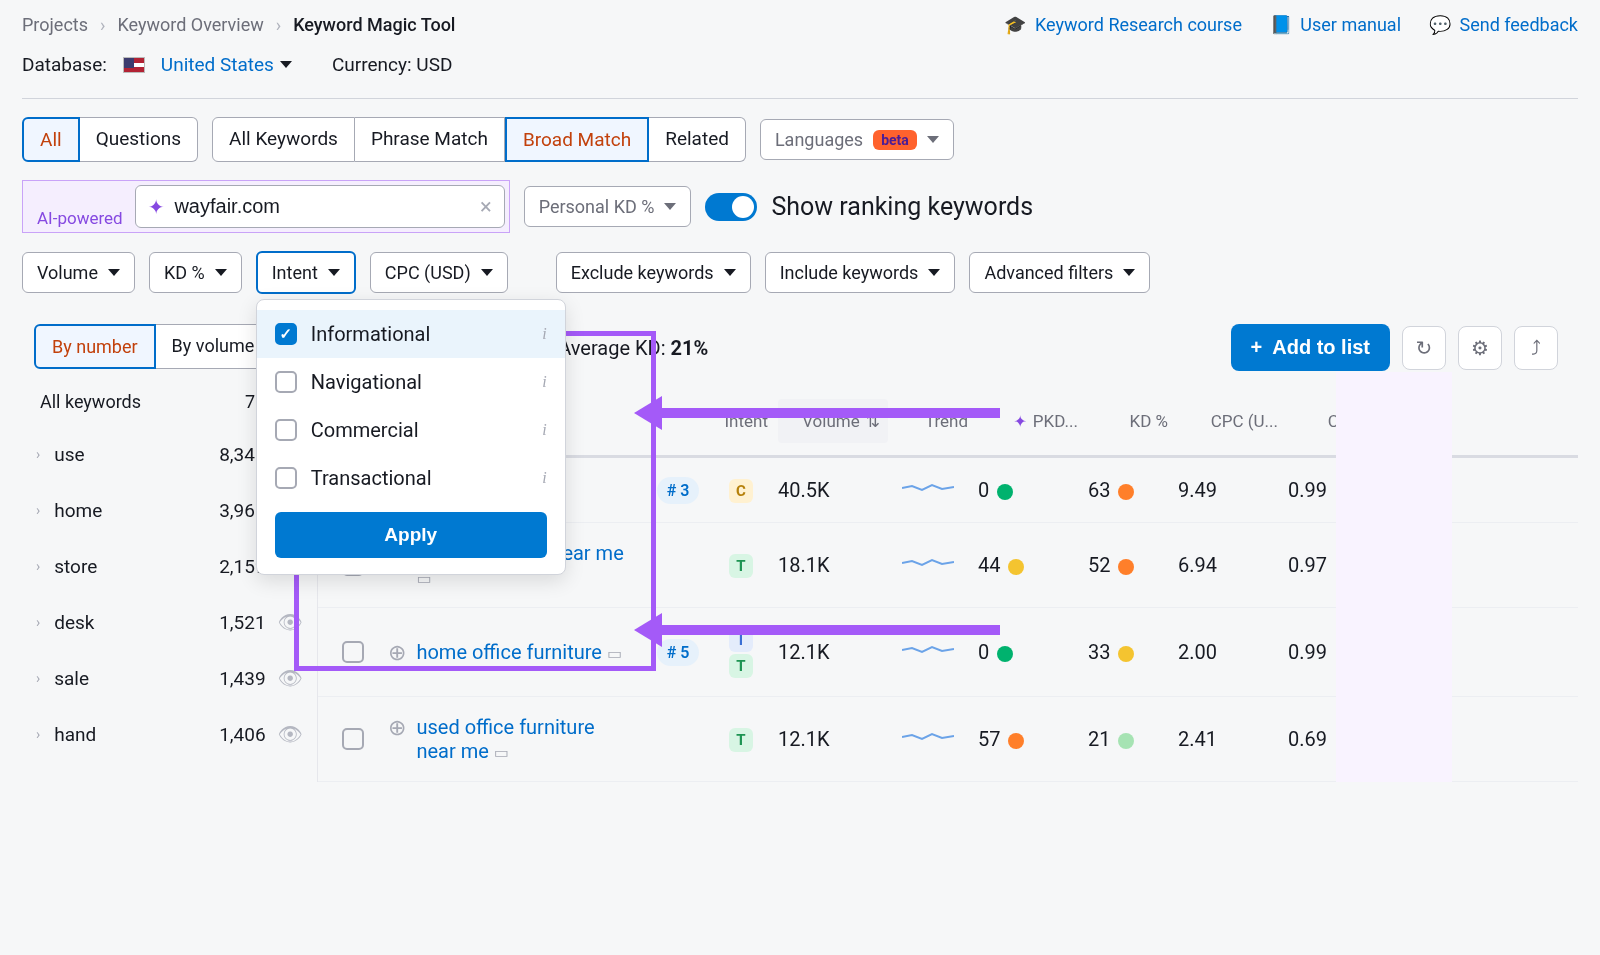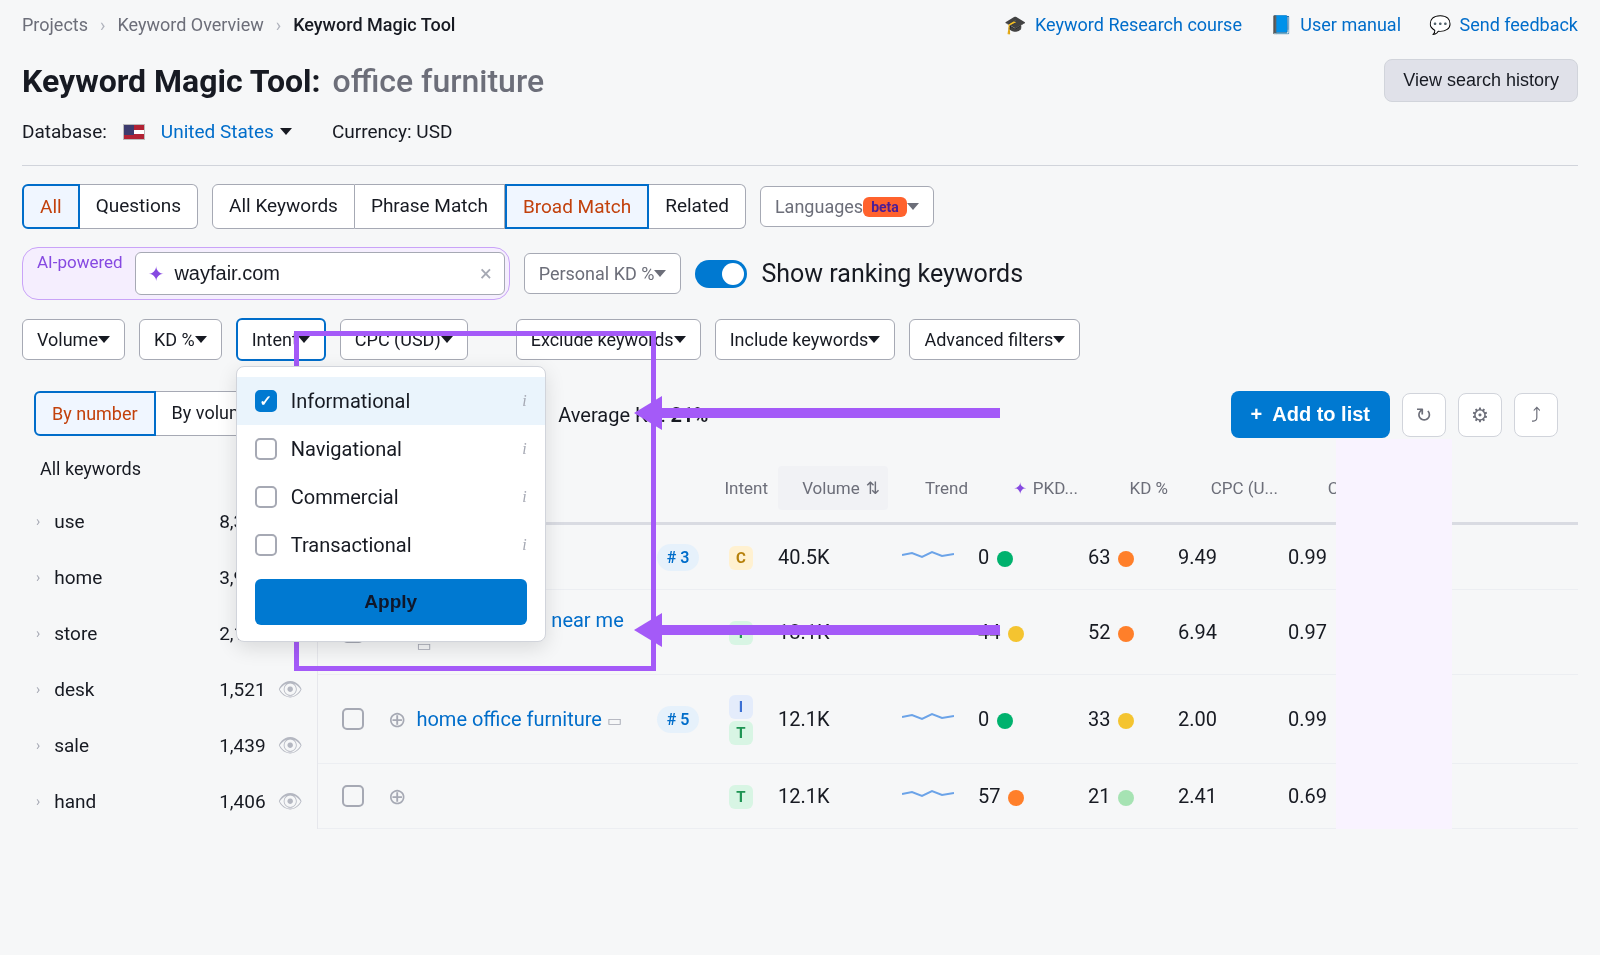--- a/index.html
+++ b/index.html
@@ -30,48 +30,48 @@
 .filters { padding: 18px 22px 0 22px; }
 .row { display: flex; gap: 14px; align-items: center; margin-bottom: 18px; flex-wrap: wrap; }
 
 .seg { display: flex; }
 .seg .seg-btn { border: 1px solid #a6a9b4; padding: 9px 16px; background: #fff; font-size: 19px; cursor: pointer; }
 .seg .seg-btn:first-child { border-radius: 6px 0 0 6px; }
 .seg .seg-btn:last-child { border-radius: 0 6px 6px 0; border-left: none; }
 .seg .seg-btn + .seg-btn { border-left: none; }
 .seg .seg-btn.active { border: 2px solid #006dca; color: #c2410c; background: #f0f6ff; z-index: 1; position: relative; }
 
-.pill-ai { display: inline-flex; align-items: flex-start; gap: 12px; background: #f5eefe; border: 1px solid #c9a3f8; border-radius: 16px; padding: 4px 4px 4px 14px; }
+.pill-ai { display: inline-flex; align-items: flex-end; gap: 12px; background: #f5eefe; border: 1px solid #c9a3f8; border-radius: 0; padding: 4px 4px 4px 14px; }
 .pill-ai .ai-label { color: #8649e1; font-size: 17px; }
 .domain-input { width: 370px; display: flex; align-items: center; background: #fff; border: 1px solid #a6a9b4; border-radius: 6px; padding: 8px 12px; gap: 10px; }
 .domain-input .star { color: #8649e1; font-size: 20px; }
 .domain-input input { border: none; outline: none; font-size: 20px; flex: 1; color: #171a22; }
 .domain-input .clear { color: #a6a9b4; font-size: 22px; cursor: pointer; }
 
-.dd { display: inline-flex; align-items: center; border: 1px solid #a6a9b4; background: #fff; border-radius: 6px; padding: 9px 14px; font-size: 18px; color: #6c6e79; cursor: pointer; }
+.dd { display: inline-flex; align-items: center; gap: 10px; border: 1px solid #a6a9b4; background: #fff; border-radius: 6px; padding: 9px 14px; font-size: 18px; color: #6c6e79; cursor: pointer; }
 .dd.txt-dark { color: #171a22; }
 .dd.open { border: 2px solid #006dca; color: #171a22; }
 .chev { width: 0; height: 0; border-left: 6px solid transparent; border-right: 6px solid transparent; border-top: 7px solid #6c6e79; }
 .chev.dark { border-top-color: #171a22; }
 
 .toggle { width: 52px; height: 28px; background: #0079d1; border-radius: 20px; position: relative; cursor: pointer; }
 .toggle::after { content: ""; position: absolute; right: 3px; top: 3px; width: 22px; height: 22px; background: #fff; border-radius: 50%; }
 .toggle-label { font-size: 25px; }
 
 .badge-beta { background: #ff622d; color: #4c1d95; font-size: 14px; font-weight: 700; border-radius: 6px; padding: 2px 8px; }
 
 
 .intent-wrap { position: relative; }
 .intent-pop { position: absolute; top: 48px; left: 0; width: 310px; background: #fff; border: 1px solid #d1d4db; border-radius: 8px; box-shadow: 0 6px 20px rgba(0,0,0,0.12); z-index: 50; padding: 10px 0 16px 0; }
 .intent-pop .opt { display: flex; align-items: center; gap: 14px; padding: 12px 18px; font-size: 20px; cursor: pointer; }
 .intent-pop .opt.sel { background: #eaf4fc; }
 .intent-pop .ck { width: 22px; height: 22px; border: 2px solid #a6a9b4; border-radius: 5px; display: inline-flex; align-items: center; justify-content: center; }
 .intent-pop .ck.on { background: #0079d1; border-color: #0079d1; color: #fff; font-size: 15px; font-weight: 700; }
 .intent-pop .info { margin-left: auto; color: #a6a9b4; font-size: 16px; font-style: italic; font-family: serif; }
-.intent-pop .apply { margin: 10px 18px 0 18px; background: #0079d1; color: #0f172a; border: none; border-radius: 6px; font-size: 19px; font-weight: 600; padding: 12px 0; width: calc(100% - 36px); cursor: pointer; }
+.intent-pop .apply { margin: 10px 18px 0 18px; background: #0079d1; color: #ffffff; border: none; border-radius: 6px; font-size: 19px; font-weight: 600; padding: 12px 0; width: calc(100% - 36px); cursor: pointer; }
 
 
 .hl-rect { position: absolute; border: 5px solid #a45af8; z-index: 40; pointer-events: none; }
 .arrow-h { position: absolute; height: 10px; background: #a45af8; z-index: 45; }
 .arrow-h::before { content: ""; position: absolute; left: -26px; top: -12px; width: 0; height: 0; border-top: 17px solid transparent; border-bottom: 17px solid transparent; border-right: 28px solid #a45af8; }
 
 
 .panel { margin: 0 22px; display: flex; }
 .leftcol { width: 296px; border-right: 1px solid #e6e7ec; }
 .leftcol .seg { margin: 12px 0 0 12px; }
@@ -148,27 +148,20 @@
         <span>📘</span>
         <span>User manual</span>
       </span>
       <span class="toplink">
         <span>💬</span>
         <span>Send feedback</span>
       </span>
     </div>
   </div>
 
-  <div class="titlebar">
-    <div class="title">
-      <span>Keyword Magic Tool:</span>
-      <span class="kw">office furniture</span>
-    </div>
-    <button class="btn-history">View search history</button>
-  </div>
 
   <div class="meta">
     <div class="db">
       <span>Database:</span>
       <span class="flag"></span>
       <span class="db-link">
         <span>United States</span>
         <span class="chev dark"></span>
       </span>
     </div>
@@ -464,20 +457,21 @@
               <span style="color:#d1d4db">|</span>
               <span class="num">5</span>
             </div>
           </div>
           <div class="trow">
             <div class="cell c">
               <div class="ckbox"></div>
             </div>
             <div class="cell left kwcell">
               <span class="plus">⊕</span>
+              <span><a class="kw-link">used office furniture near me</a> <span class="serp-ic">▭</span></span>
             </div>
             <div class="cell c"></div>
             <div class="cell c"><span class="intent-b intent-T">T</span></div>
             <div class="cell">12.1K</div>
             <div class="cell c"><svg class="trend" viewBox="0 0 52 18">
                 <polyline points="0,9 10,7 20,11 30,6 40,10 52,8" fill="none" stroke="#6ba3e8" stroke-width="2"></polyline>
               </svg></div>
             <div class="cell">57<span class="dot orange"></span></div>
             <div class="cell">21<span class="dot lime"></span></div>
             <div class="cell">2.41</div>

